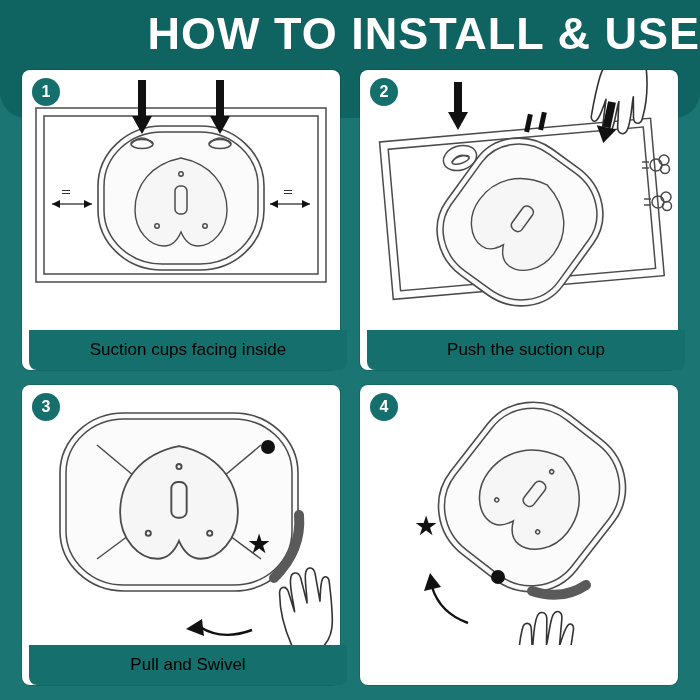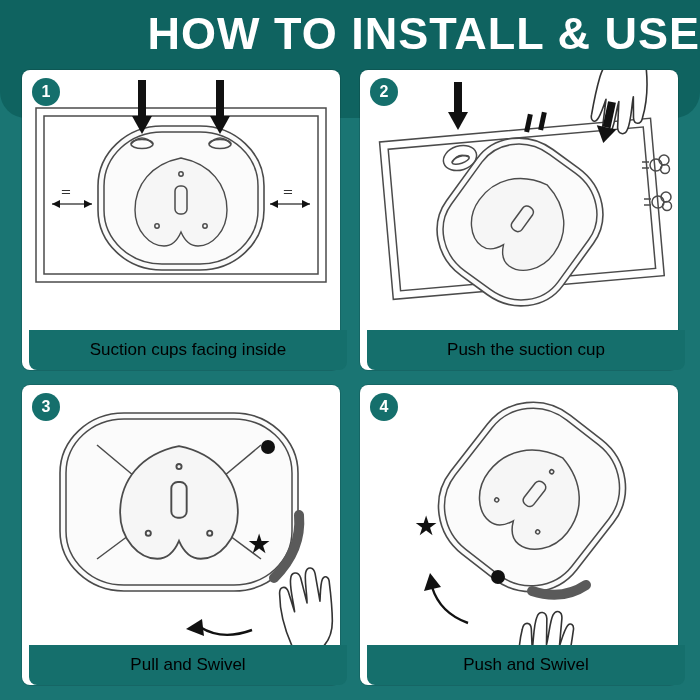--- a/index.html
+++ b/index.html
@@ -194,15 +194,14 @@
       <circle class="blk" cx="138" cy="192" r="7"></circle>
       <path class="handle" d="M172,206 Q202,216 226,200"></path>
       <g transform="translate(158,192) rotate(3)">
         <path class="hand" d="M10,112 C5,92 3,72 7,52 C8,44 15,44 16,51 L18,72 C19,62 18,47 21,39 C23,32 30,33 31,40 L32,66 C34,57 34,43 37,36 C40,30 46,32 46,39 L45,67 C47,60 49,50 52,46 C55,42 59,45 58,51 C57,63 55,79 53,89 C50,103 43,111 33,115 C24,118 14,117 10,112 Z"></path>
       </g>
       <g>
         <path class="curve" d="M108,238 Q80,228 72,202"></path>
         <polygon class="blk" points="64,206 70,188 81,202"></polygon>
       </g>
     </svg>
-    <div class="caption">Push and Swivel</div>
   </div>
 </div>
 
 </body></html>

